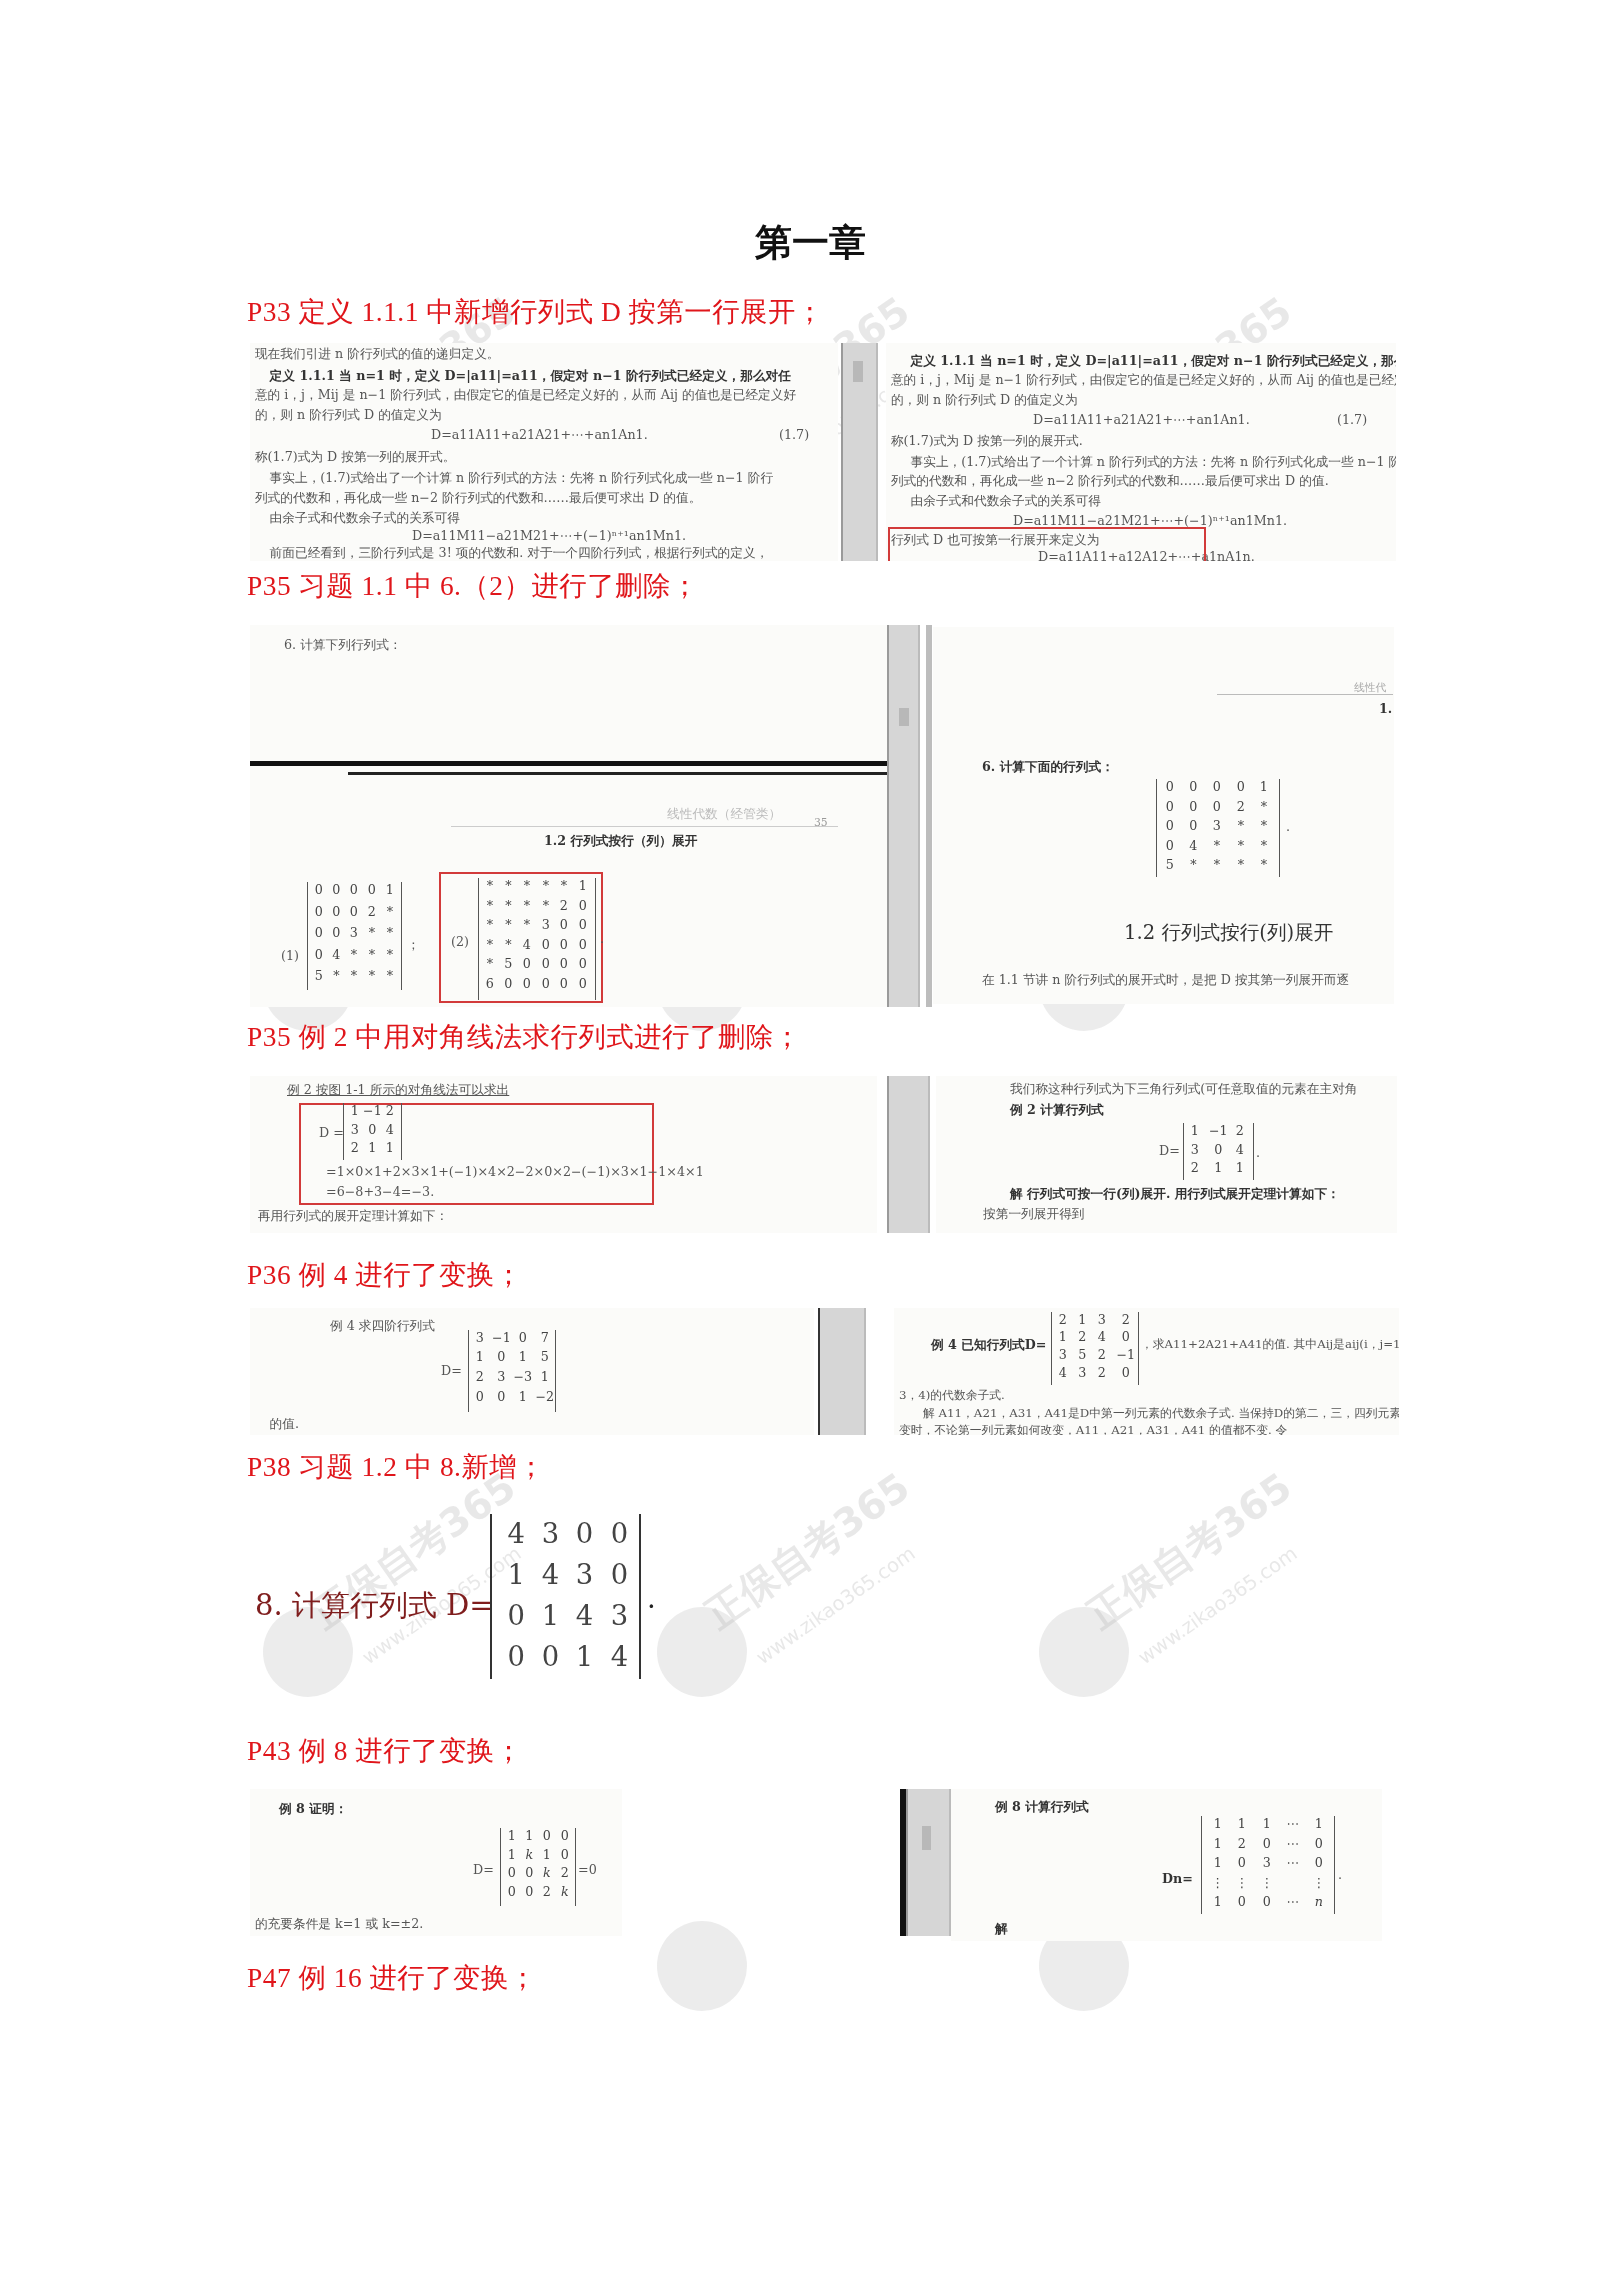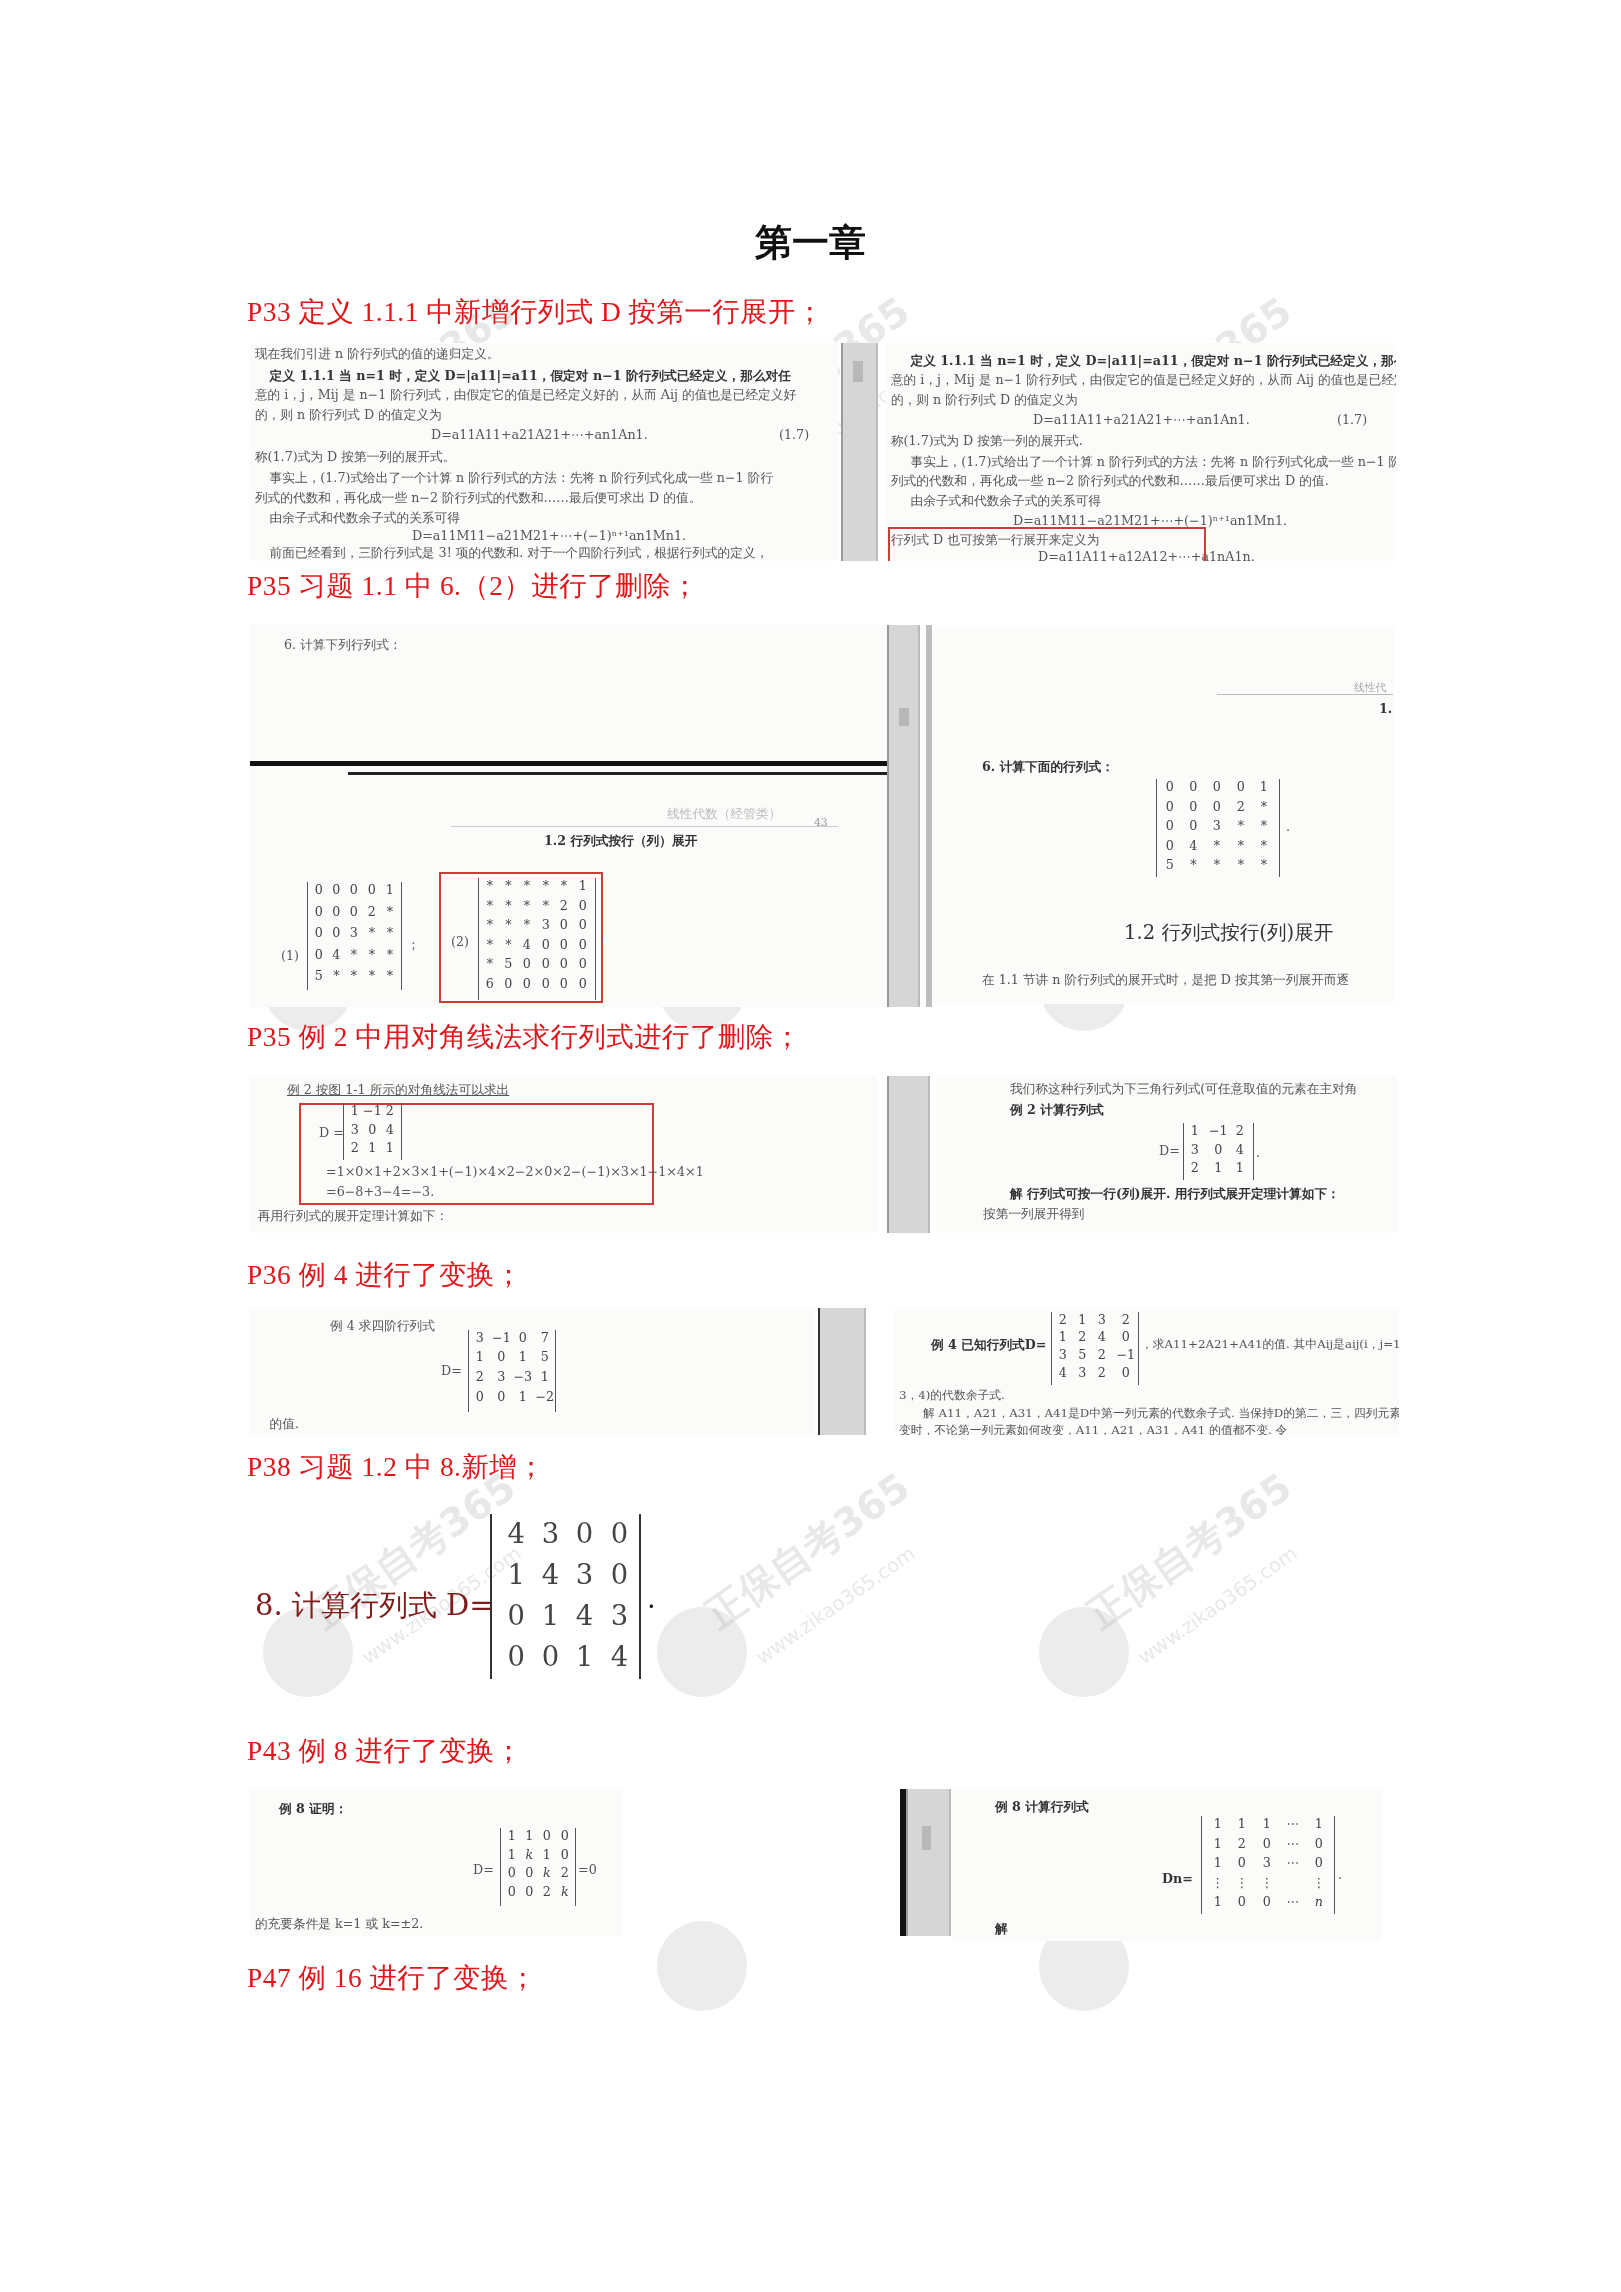--- a/index.html
+++ b/index.html
@@ -115,21 +115,21 @@
 </div>
 
 <div class="abs heading" style="top:568px;">P35 习题 1.1 中 6.（2）进行了删除；</div>
 
 <div class="abs scan" style="left:250px;top:625px;width:637px;height:382px;">
   <div class="ln" style="left:34px;top:11.8px;">6. 计算下列行列式：</div>
   <div class="abs" style="left:0;top:136px;width:637px;height:4.9px;background:#111;"></div>
   <div class="abs" style="left:98px;top:147px;width:539px;height:2.9px;background:#222;"></div>
   <div class="ln" style="left:417px;top:181px;color:#bbb;">线性代数（经管类）</div>
   <div class="abs" style="left:201px;top:201px;width:387px;height:1px;background:#ccc;"></div>
-  <div class="ln" style="left:564px;top:191px;color:#999;font-size:10.8px;">43</div>
+  <div class="ln" style="left:564px;top:191px;color:#999;font-size:10.8px;">35</div>
   <div class="ln b" style="left:294px;top:208px;">1.2  行列式按行（列）展开</div>
   <div class="ln" style="left:31px;top:323px;">(1)</div>
   <div class="det" style="left:57px;top:257px;width:93px;height:108px;">
     <span class="cell" style="left:0;top:0;">0</span>
     <span class="cell" style="left:17.6px;top:0;">0</span>
     <span class="cell" style="left:35px;top:0;">0</span>
     <span class="cell" style="left:53px;top:0;">0</span>
     <span class="cell" style="left:71px;top:0;">1</span>
     <span class="cell" style="left:0;top:21.6px;">0</span>
     <span class="cell" style="left:17.6px;top:21.6px;">0</span>

